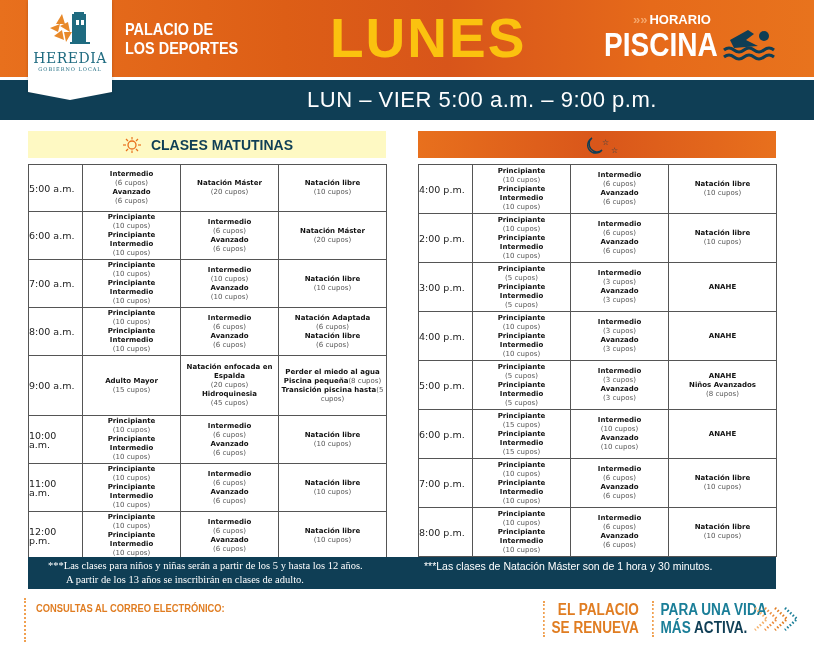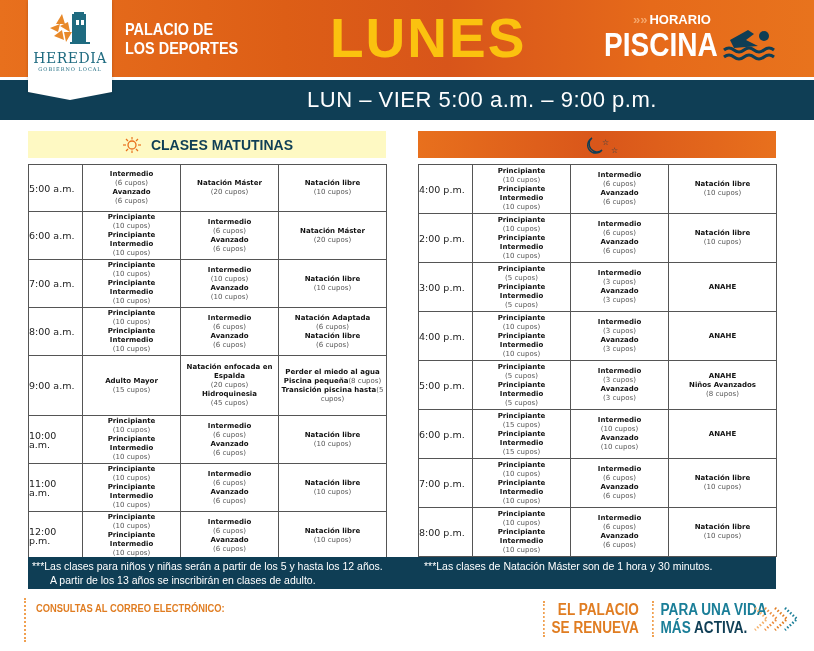--- a/index.html
+++ b/index.html
@@ -86,21 +86,21 @@
   .cls-inline .cls-name, .cls-inline .cls-cap { display: inline; }
 
   #am-table { left: 28px; top: 164px; width: 358px; }
   #pm-table { left: 418px; top: 164px; width: 358px; }
 
   
   .notes-band {
     position: absolute; left: 28px; top: 557px; width: 748px; height: 32px; background: #0f3e55;
     color: #ffffff; font-family: "Liberation Sans", sans-serif; font-size: 10.5px; line-height: 14px;
   }
-  .note-left { position: absolute; left: 4px; top: 2px; width: 380px; }
+  .note-left { position: absolute; left: 20px; top: 2px; width: 380px; font-family: Liberation Serif, serif; }
   .note-right { position: absolute; left: 396px; top: 2px; width: 350px; }
   .note-indent { padding-left: 18px; display: block; }
 
   .contact { position: absolute; left: 24px; top: 598px; border-left: 2px dotted #f0a050; padding-left: 10px; height: 44px; }
   .contact-label {
     color: #e07d22; font-family: "Liberation Sans", sans-serif; font-weight: bold; font-size: 11px;
     transform: scaleX(0.85); transform-origin: left top; white-space: nowrap; margin-top: 4px;
   }
   .contact-email {
     color: #1a6b86; font-family: "Liberation Sans", sans-serif; font-weight: bold; font-size: 14px; margin-top: 3px;

